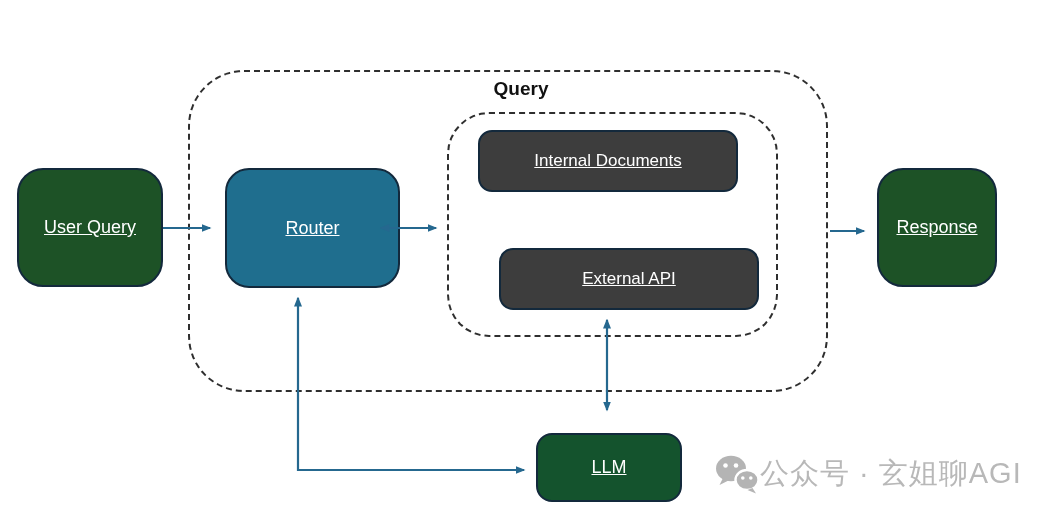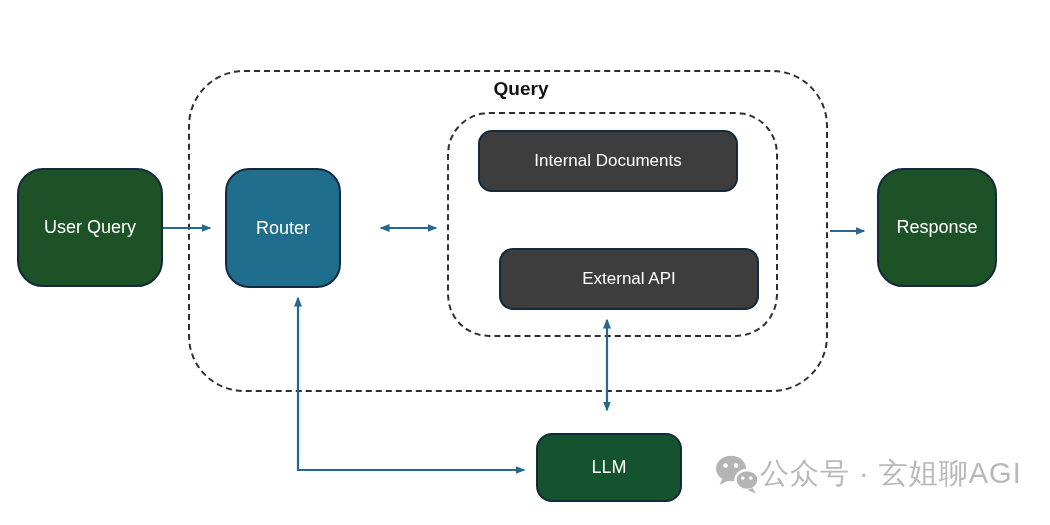--- a/index.html
+++ b/index.html
@@ -29,23 +29,24 @@
 
   
   .node {
     position: absolute;
     display: flex; align-items: center; justify-content: center;
     color: #ffffff;
     border: 2px solid #13293c;
     box-sizing: border-box;
     font-size: 18px;
     text-align: center;
+    text-decoration: underline;
   }
   .node-user-query { left: 17px;  top: 168px; width: 146px; height: 119px; border-radius: 26px; background: #1d5226; }
-  .node-router     { left: 225px; top: 168px; width: 116px; height: 120px; border-radius: 24px; background: #1f6e8e; }
+  .node-router     { left: 225px; top: 168px; width: 175px; height: 120px; border-radius: 24px; background: #1f6e8e; }
   .node-internal   { left: 478px; top: 130px; width: 260px; height: 62px;  border-radius: 14px; background: #3d3d3d; font-size: 17px; }
   .node-external   { left: 478px; top: 248px; width: 260px; height: 62px;  border-radius: 14px; background: #3d3d3d; font-size: 17px; margin-left: 21px; }
   .node-llm        { left: 536px; top: 433px; width: 146px; height: 69px;  border-radius: 16px; background: #14532d; }
   .node-response   { left: 877px; top: 168px; width: 120px; height: 119px; border-radius: 26px; background: #1d5226; }
 
   
   .arrows { position: absolute; inset: 0; pointer-events: none; }
 
   
   .watermark {

